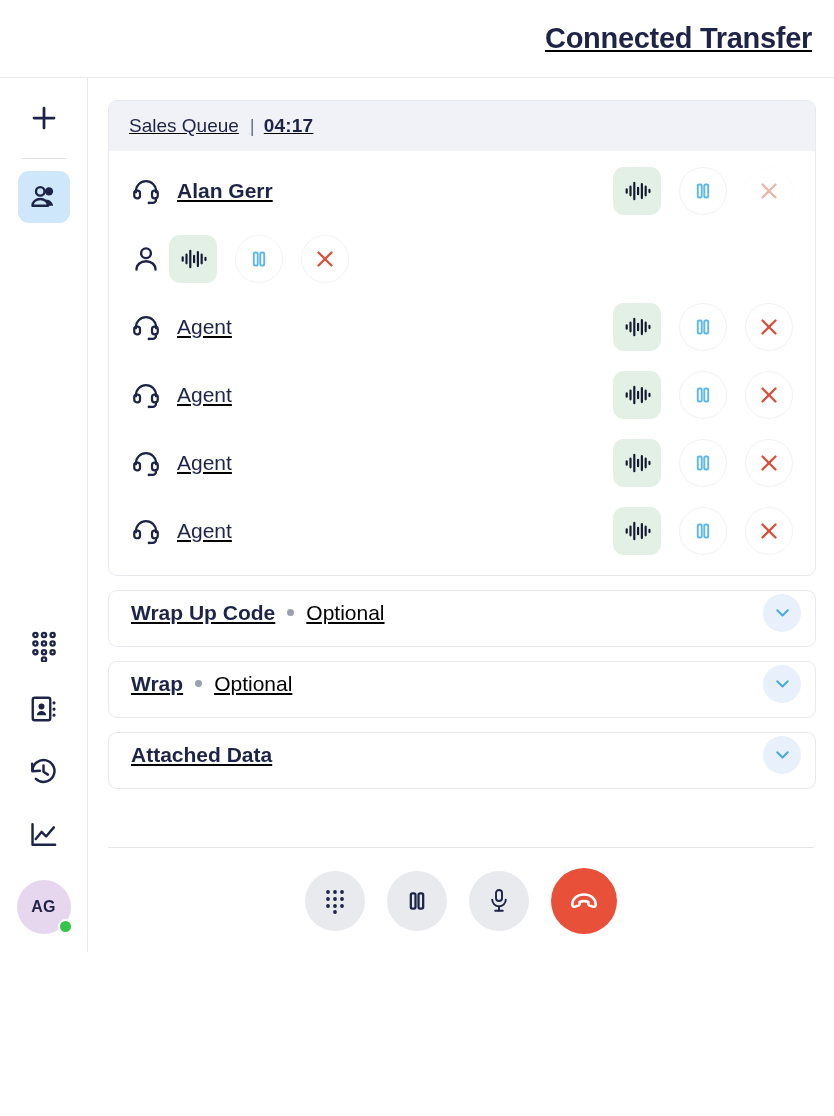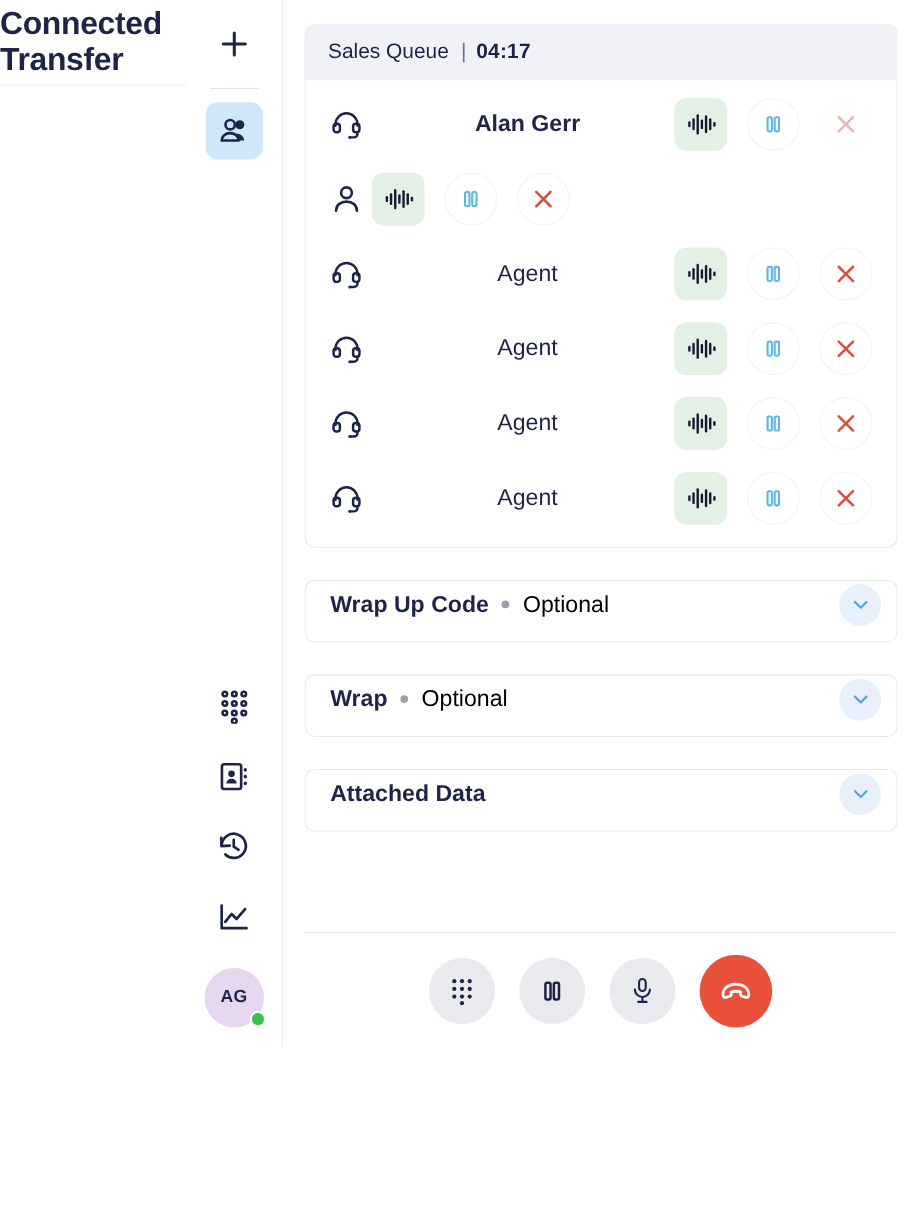--- a/index.html
+++ b/index.html
@@ -2,21 +2,21 @@
 <html><head>
 <meta charset="utf-8">
 <style>
   * { box-sizing: border-box; margin: 0; padding: 0; }
   html, body {
     width: 834px; height: 1116px;
     font-family: "Liberation Sans", sans-serif;
     background: #ffffff;
     overflow: hidden;
   }
-  .app { position: relative; width: 834px; height: 952px; display: flex; flex-direction: row; }
+  .app { position: relative; width: 834px; height: 952px; display: flex; flex-direction: column; text-decoration: underline; }
 
   
   .header {
     height: 78px; flex: 0 0 78px;
     background: #ffffff;
     border-bottom: 1px solid #e9ebef;
     display: flex; align-items: center; justify-content: flex-end;
     padding-right: 22px;
   }
   .header-title {
@@ -81,41 +81,41 @@
   .queue-name { font-weight: normal; }
   .queue-sep { color: #6c7489; margin: 0 9px 0 11px; font-weight: normal; }
   .queue-timer { font-weight: bold; letter-spacing: 0.2px; }
 
   .p-list { padding: 6px 0 10px; }
   .p-row {
     display: flex; align-items: center;
     padding: 6px 22px 6px 22px; height: 68px;
   }
   .p-icon { width: 38px; flex: 0 0 38px; display: flex; align-items: center; justify-content: flex-start; }
-  .p-names { flex: 1 1 auto; min-width: 0; padding-left: 8px; text-align: center; }
+  .p-names { flex: 1 1 auto; min-width: 0; padding-left: 8px; }
   .p-name { font-size: 21px; color: #1e2448; line-height: 1.15; }
   .p-name.bold { font-weight: bold; }
   .p-sub { font-size: 16px; color: #9aa0ac; line-height: 1.3; margin-top: 1px; }
   .p-actions { display: flex; align-items: center; gap: 18px; }
 
   .btn-wave {
     width: 48px; height: 48px; border-radius: 11px;
     background: #e3f0e5;
     display: flex; align-items: center; justify-content: center; cursor: pointer;
   }
   .btn-circle {
     width: 48px; height: 48px; border-radius: 50%;
     border: 1px solid #f1f2f5; background: #ffffff;
     display: flex; align-items: center; justify-content: center; cursor: pointer;
   }
   .btn-circle.faded { opacity: 0.42; border-color: #f7f8fa; }
 
   
   .section {
-    margin-top: 29px;
+    margin-top: 14px;
     border: 1px solid #e7e9ee; border-radius: 9px; background: #fff;
     height: 57px; display: flex; align-items: center;
     padding: 0 14px 12px 22px; cursor: pointer;
   }
   .sec-label { font-size: 21px; font-weight: bold; color: #1e2448; }
   .sec-dot {
     width: 7px; height: 7px; border-radius: 50%; background: #9aa0ac;
     margin: 0 12px; flex: 0 0 7px;
   }
   .sec-optional { font-size: 21px; color: #000000; }

